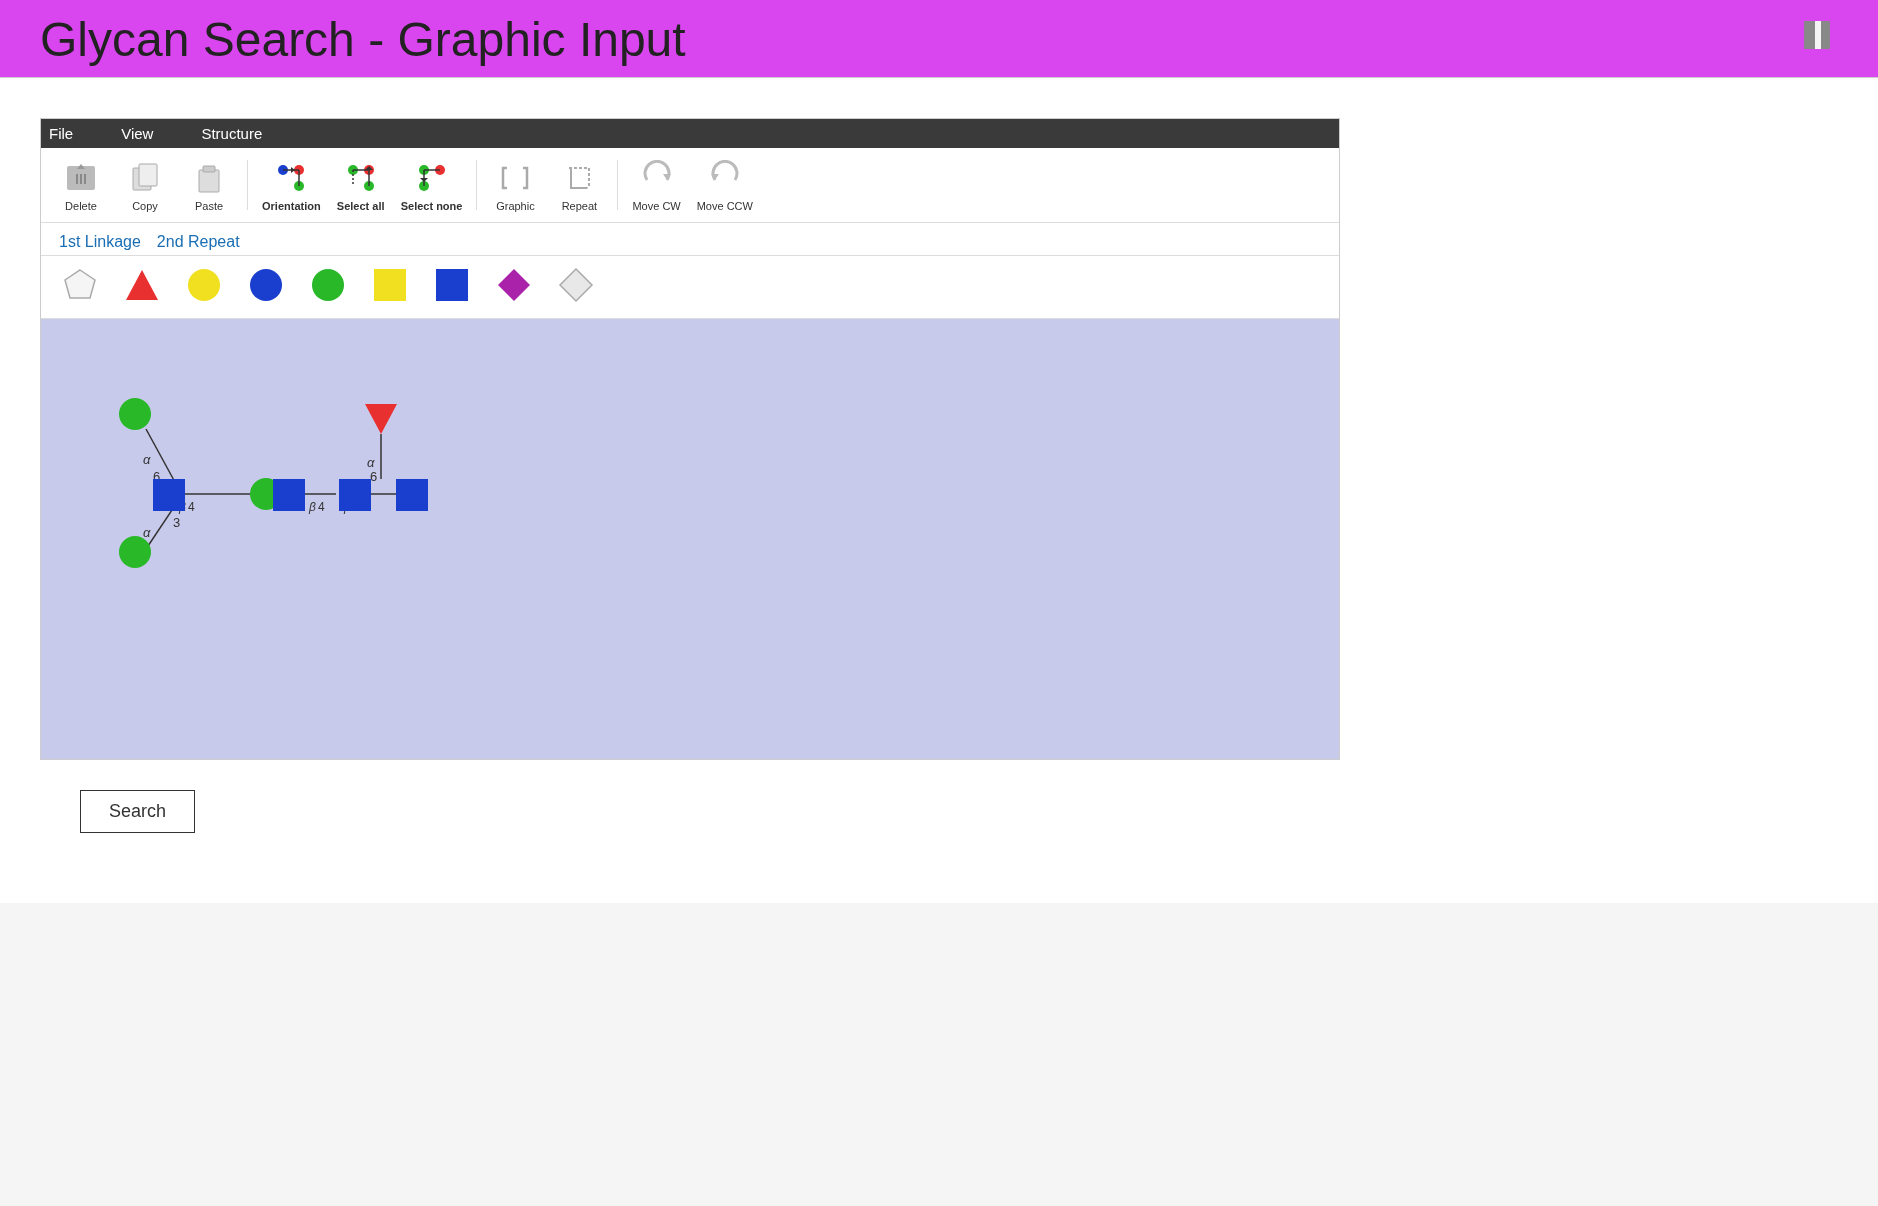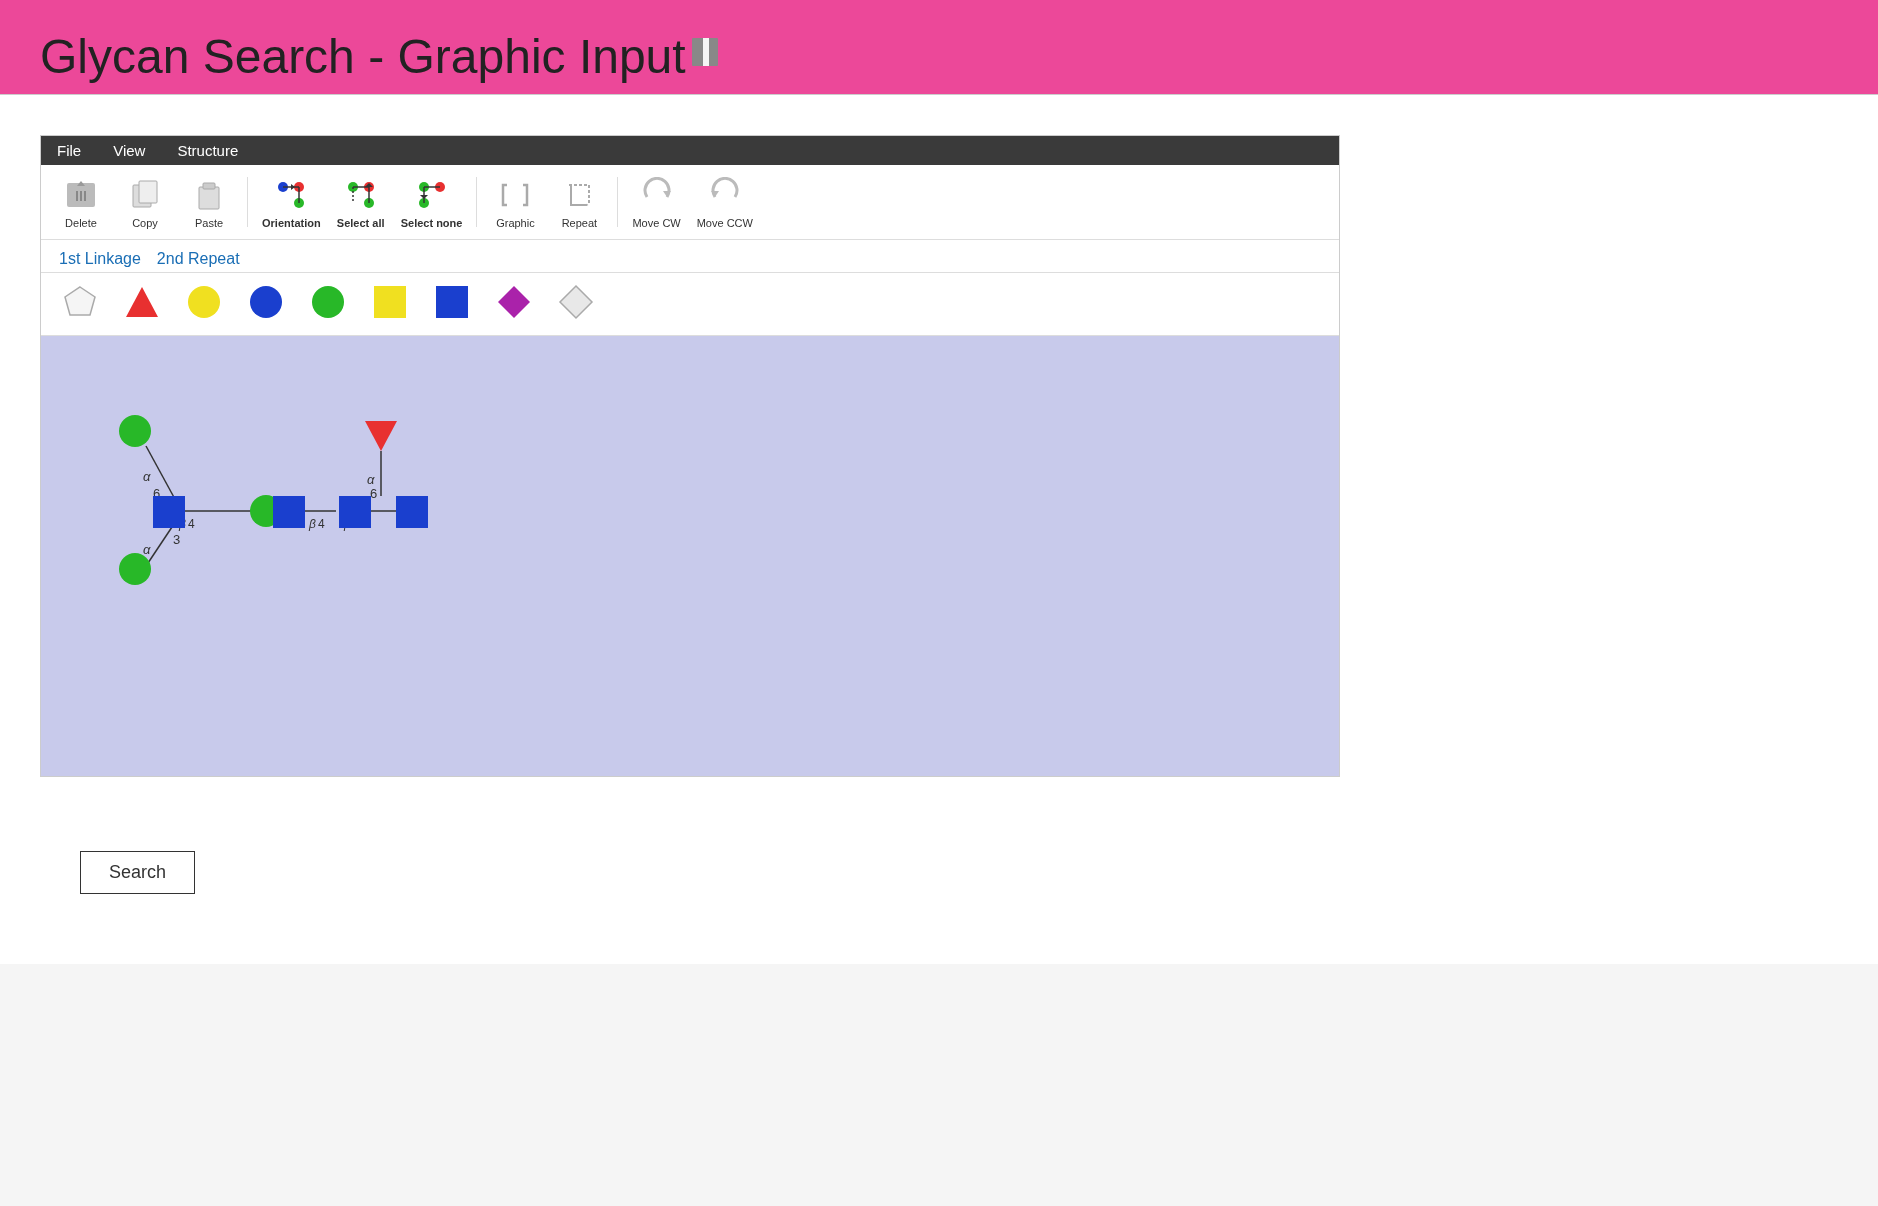--- a/index.html
+++ b/index.html
@@ -5,23 +5,24 @@
     * { box-sizing: border-box; margin: 0; padding: 0; }
     body {
       font-family: Arial, sans-serif;
       background: #f5f5f5;
       min-height: 1206px;
       padding: 0;
     }
     .page-header {
       display: flex;
       align-items: center;
-      padding: 29px 40px 10px 40px;
+      justify-content: space-between;
+      padding: 12px 40px 10px 40px;
       border-bottom: 1px solid #ccc;
-      background: #ec4899;
+      background: #d946ef;
     }
     .page-title {
       font-size: 48px;
       font-weight: 300;
       color: #222;
     }
     .book-icon {
       font-size: 36px;
       color: #888;
     }
@@ -33,22 +34,22 @@
       border: 1px solid #ccc;
       background: #fff;
       width: 100%;
       max-width: 1300px;
     }
     
     .menu-bar {
       background: #3a3a3a;
       display: flex;
       align-items: flex-start;
-      padding: 4px 10px;
-      gap: 20px;
+      padding: 4px 2px;
+      gap: 36px;
     }
     .menu-item {
       color: #fff;
       font-size: 15px;
       cursor: pointer;
       padding: 2px 6px;
     }
     
     .toolbar {
       background: #fff;
@@ -118,21 +119,20 @@
     .drawing-canvas {
       background: #c8caeb;
       min-height: 440px;
       position: relative;
       padding: 20px;
     }
     
     .search-btn-container {
       padding: 30px 40px;
       background: #fff;
-      margin-top: 44px;
     }
     .search-btn {
       border: 1px solid #333;
       background: #fff;
       padding: 10px 28px;
       font-size: 18px;
       cursor: pointer;
       color: #333;
     }
 

